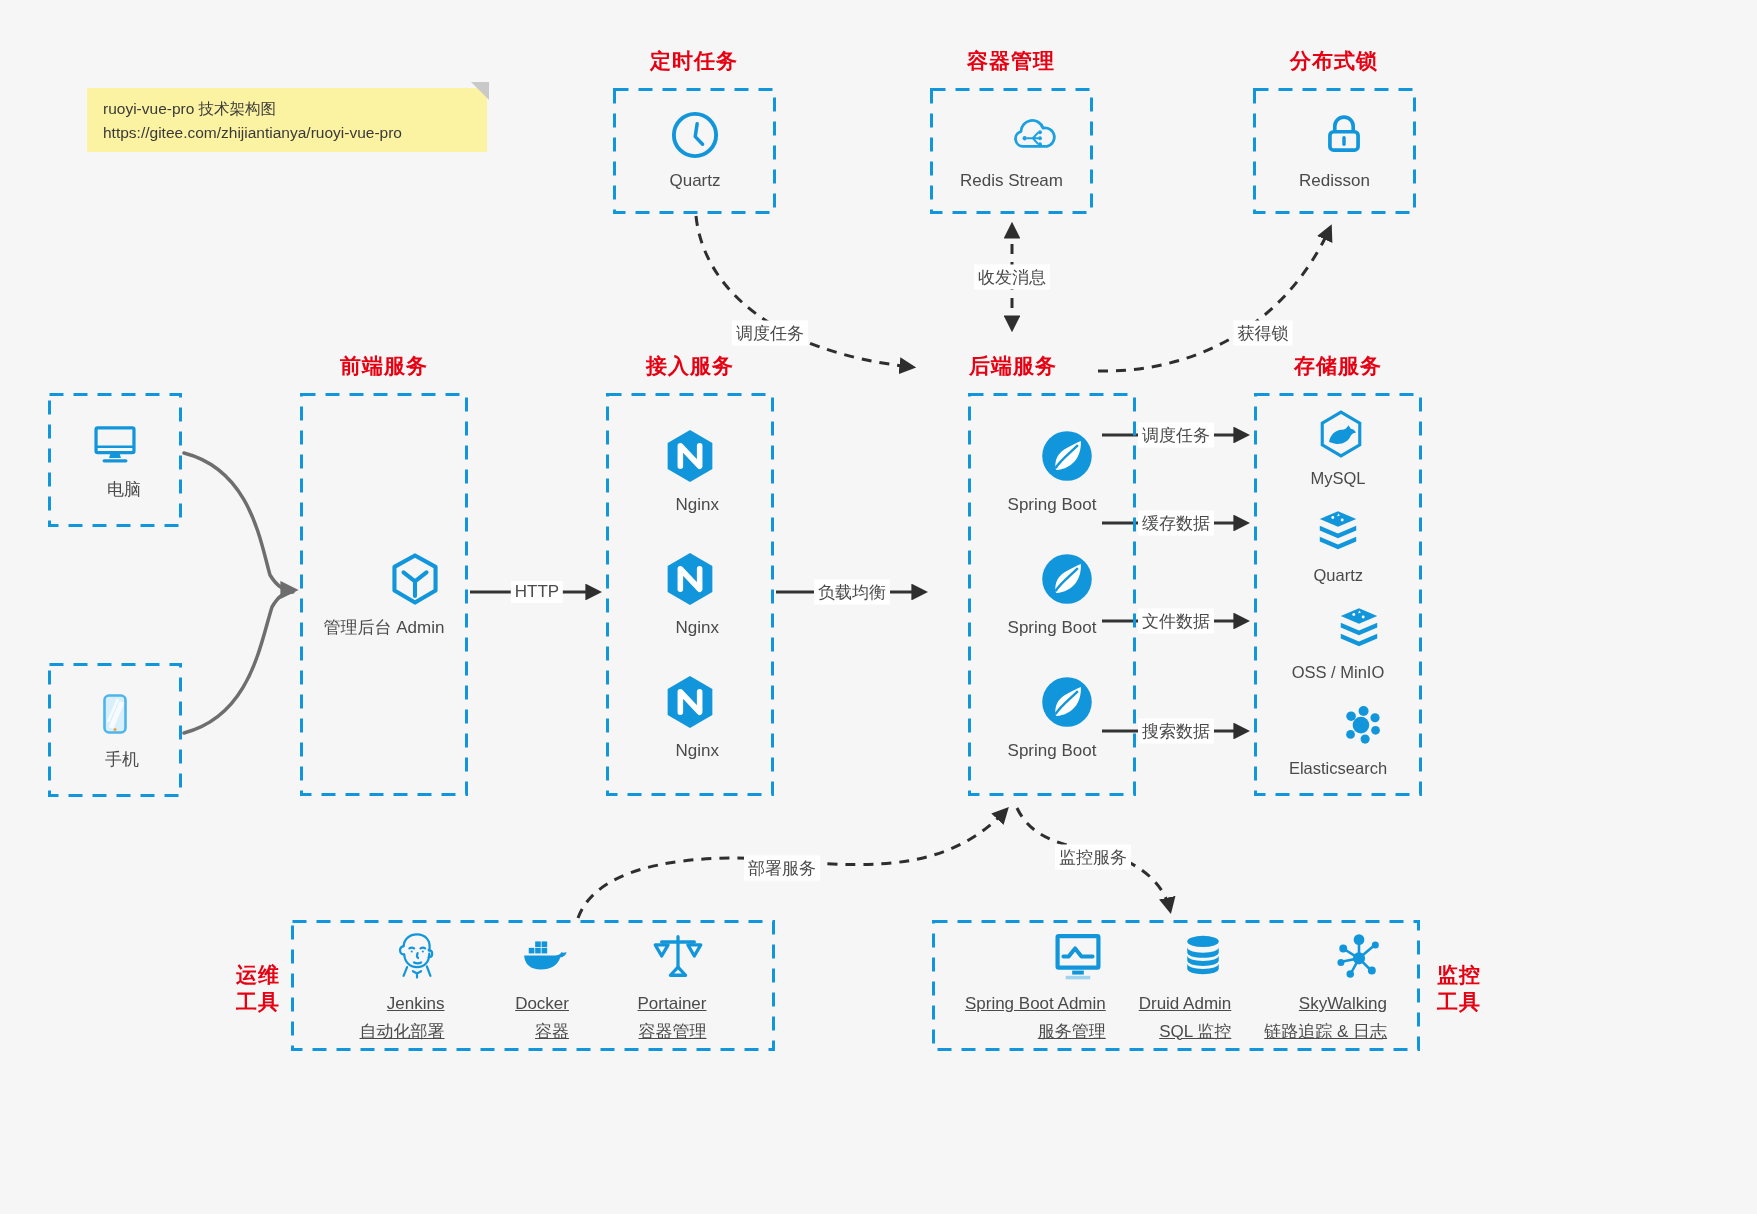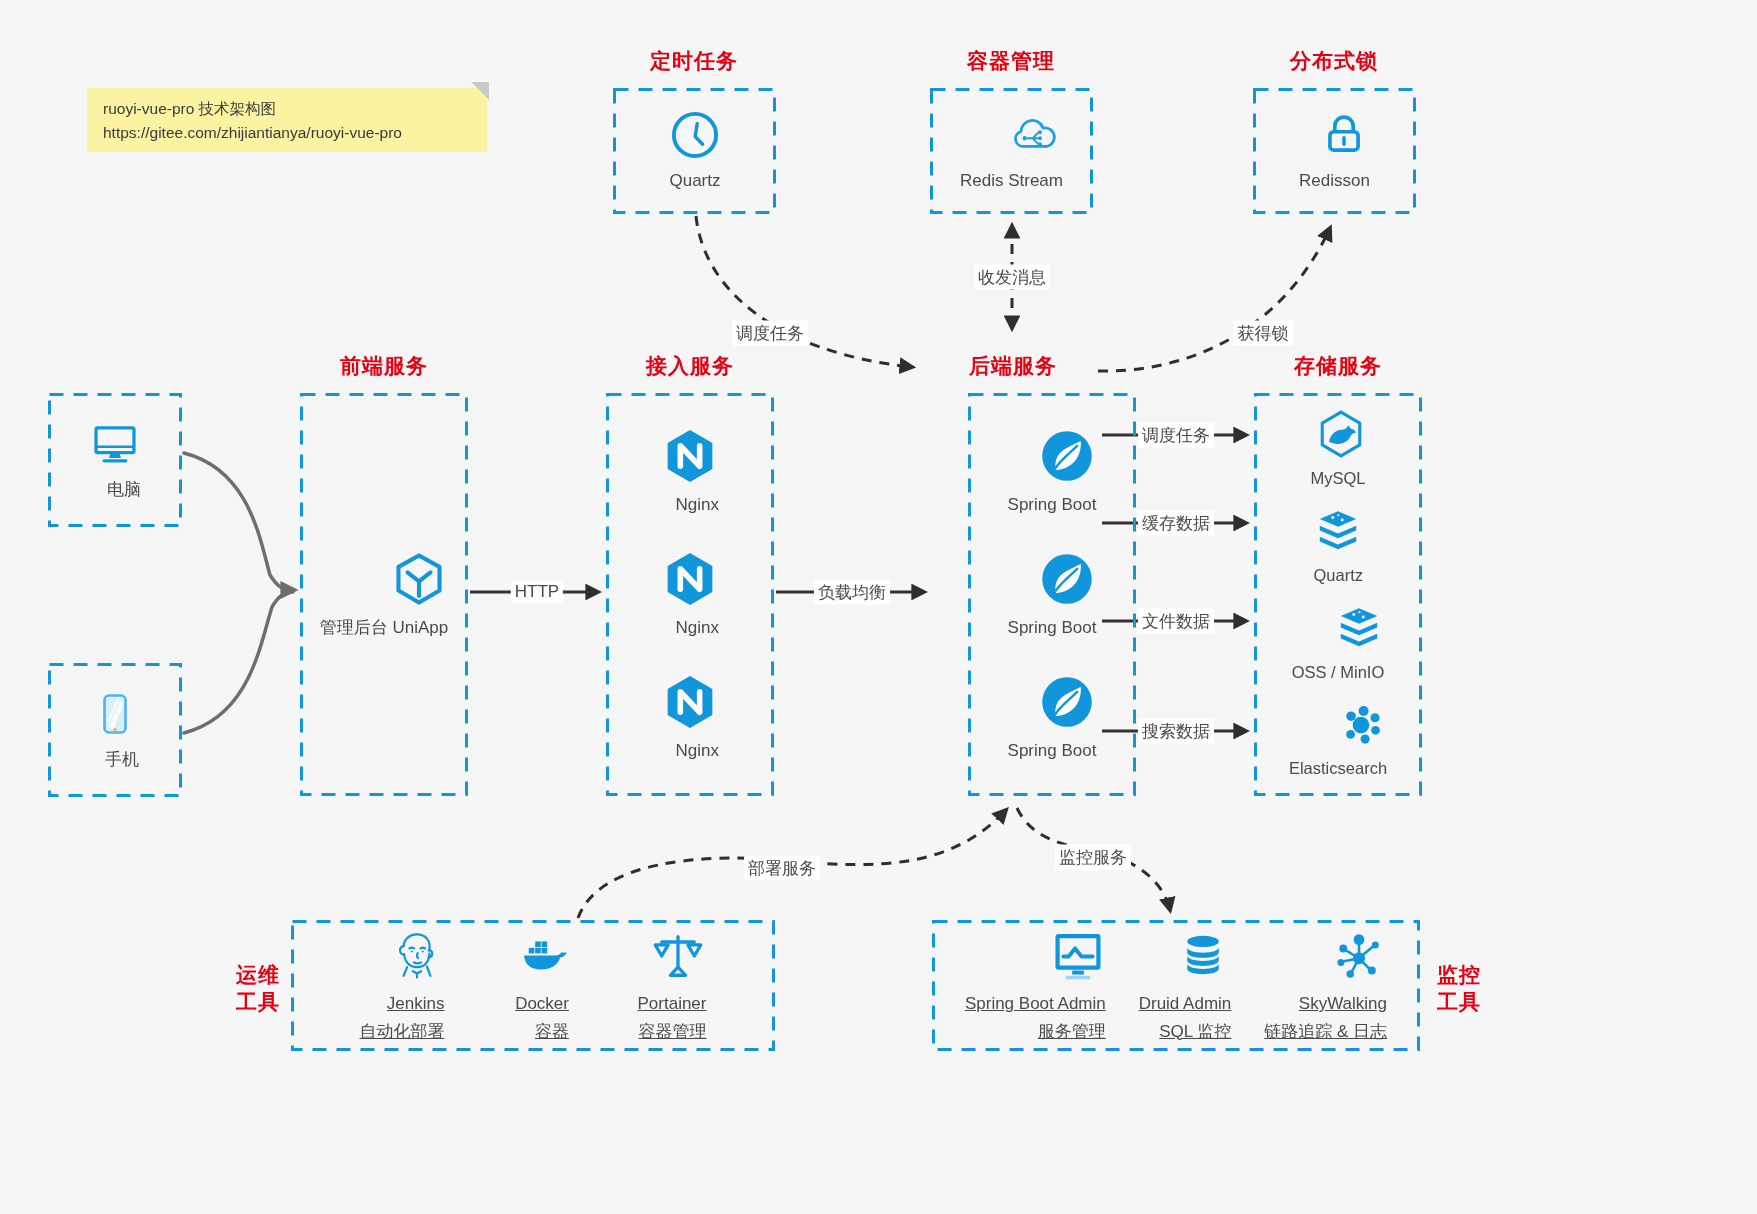--- a/index.html
+++ b/index.html
@@ -185,21 +185,21 @@
       <rect x="1.5" y="1.5" width="165" height="400"></rect>
     </svg>
   <div class="content">
     <div class="node">
       <span class="ic">
         <svg width="58" height="58" viewBox="0 0 48 48" fill="none" stroke="#1296db" stroke-width="3.4" stroke-linejoin="round" stroke-linecap="round">
           <path d="M24 4.5 L41 14 V33.5 L24 43.5 L7 33.5 V14 Z"></path>
           <path d="M24 26 L14.5 18.5 M24 26 L33.5 18.5 M24 26 V38"></path>
         </svg>
       </span>
-      <span class="nlabel">管理后台 UniApp</span>
+      <span class="nlabel">管理后台 Admin</span>
     </div>
   </div>
 </div>
 
 <div class="col-title" style="left:690px;top:366px">接入服务</div>
 <div class="dbox" style="left:606px;top:393px;width:168px;height:403px">
   <svg class="border">
       <rect x="1.5" y="1.5" width="165" height="400"></rect>
     </svg>
   <div class="content">

